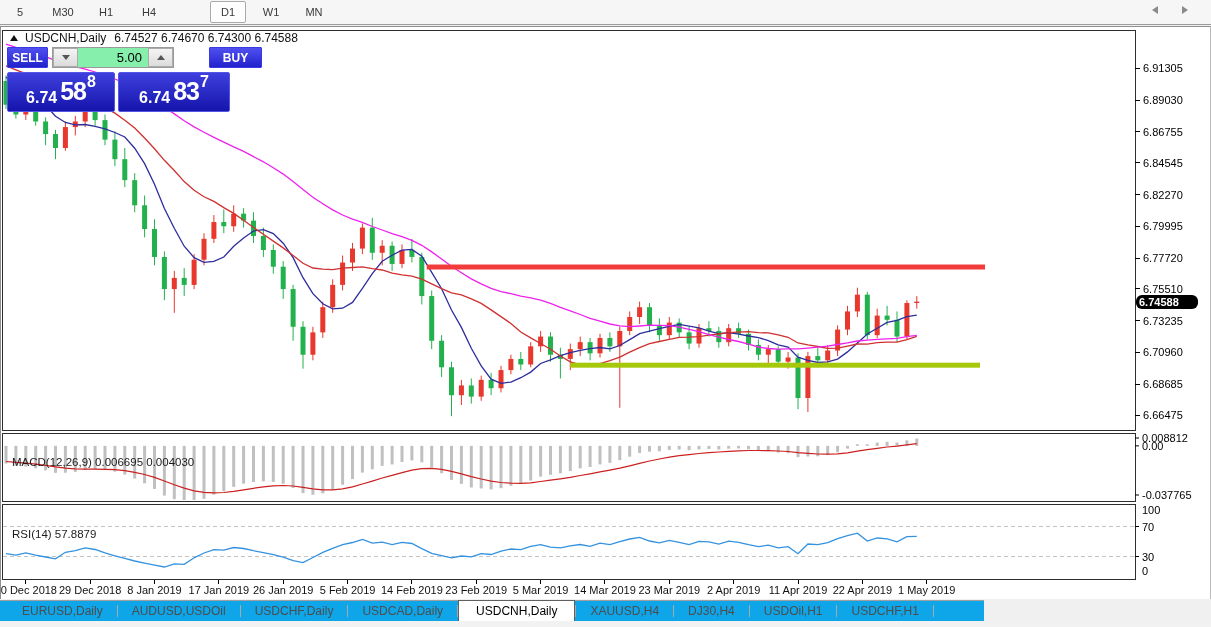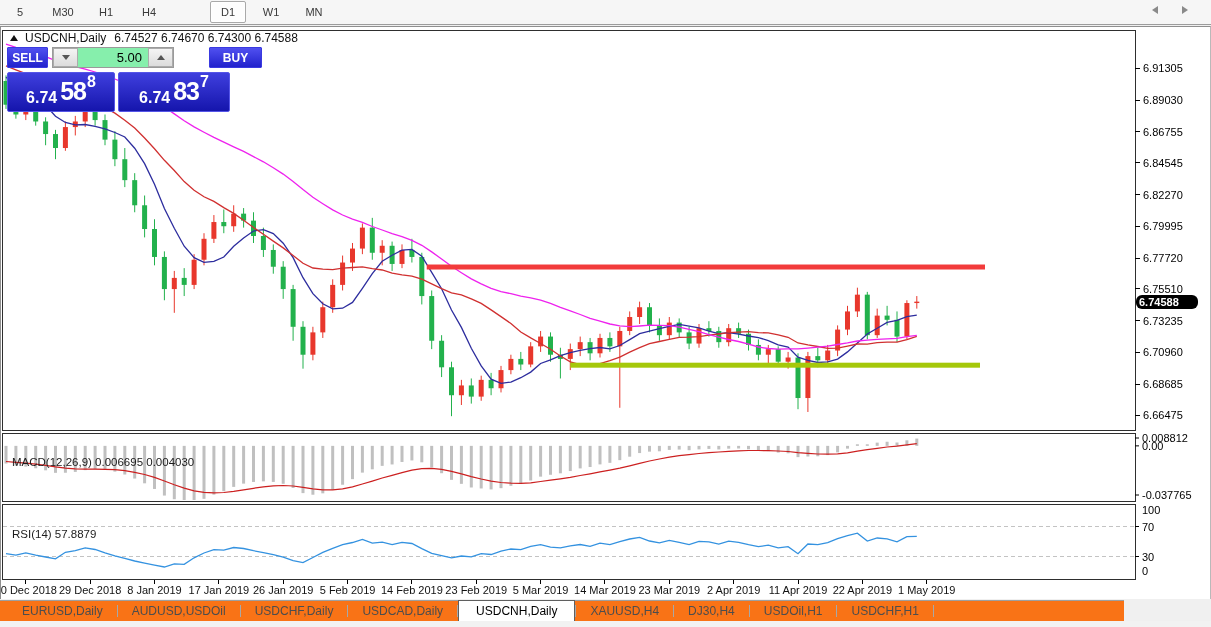--- a/index.html
+++ b/index.html
@@ -50,21 +50,21 @@
   
   .ind-label{position:absolute;font-size:11.5px;color:#1c1c1c;white-space:pre;}
   #macd-label{left:12px;top:456px;}
   #rsi-label{left:12px;top:528px;}
 
   
   #price-tag{position:absolute;left:1136px;top:295px;width:62px;height:14px;background:#000;color:#fff;
     font-size:11px;font-weight:700;line-height:14px;padding-left:3px;box-sizing:border-box;border-radius:6px;}
 
   
-  #tabbar{position:absolute;left:0;top:600px;width:1124px;height:21px;background:#f97316;
+  #tabbar{position:absolute;left:0;top:600px;width:984px;height:21px;background:#0ea5e9;
     border-top:1px solid #9f9f9f;display:flex;align-items:stretch;padding-left:8px;box-sizing:border-box;}
   .tab{font-size:12px;color:#4d4d4d;padding:0 14px;display:flex;align-items:center;cursor:pointer;white-space:nowrap;}
   .tab.active{background:#ffffff;color:#000;border:1px solid #5f5f5f;border-bottom:none;padding:0 17px;margin-top:-1px;}
   .tab-sep{width:1px;height:12px;background:#a8a8a8;align-self:center;}
   .tab-scroll{position:absolute;top:6px;width:10px;height:10px;cursor:pointer;}
   #tab-scroll-left{left:1152px;}
   #tab-scroll-right{left:1182px;}
   .arrow-left{width:0;height:0;border-top:4px solid transparent;border-bottom:4px solid transparent;border-right:6px solid #8a8a8a;}
   .arrow-right{width:0;height:0;border-top:4px solid transparent;border-bottom:4px solid transparent;border-left:6px solid #8a8a8a;}
   #below-tabs{position:absolute;left:0;top:621px;width:1211px;height:6px;background:#f2f2f2;}

